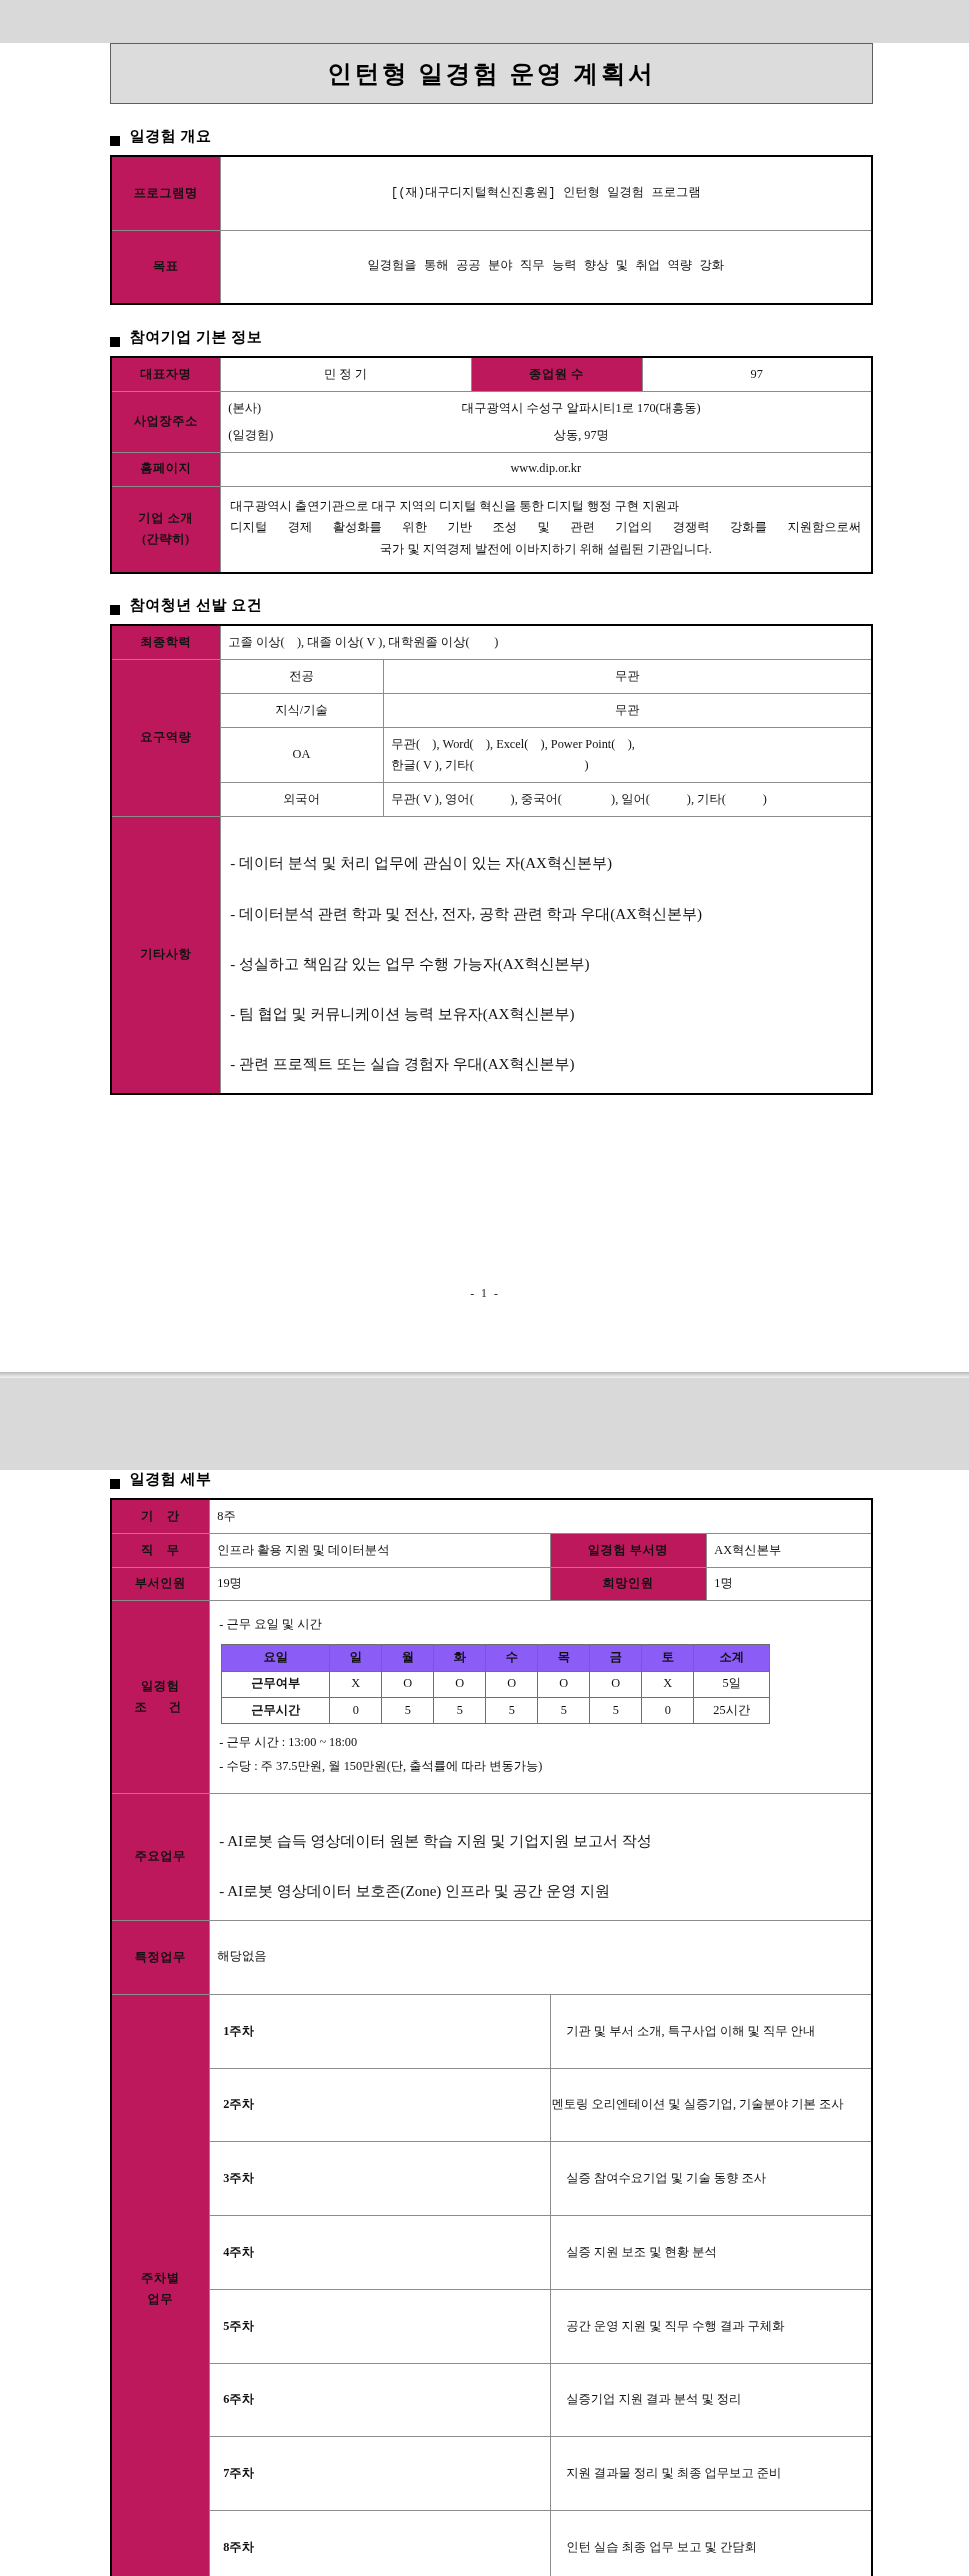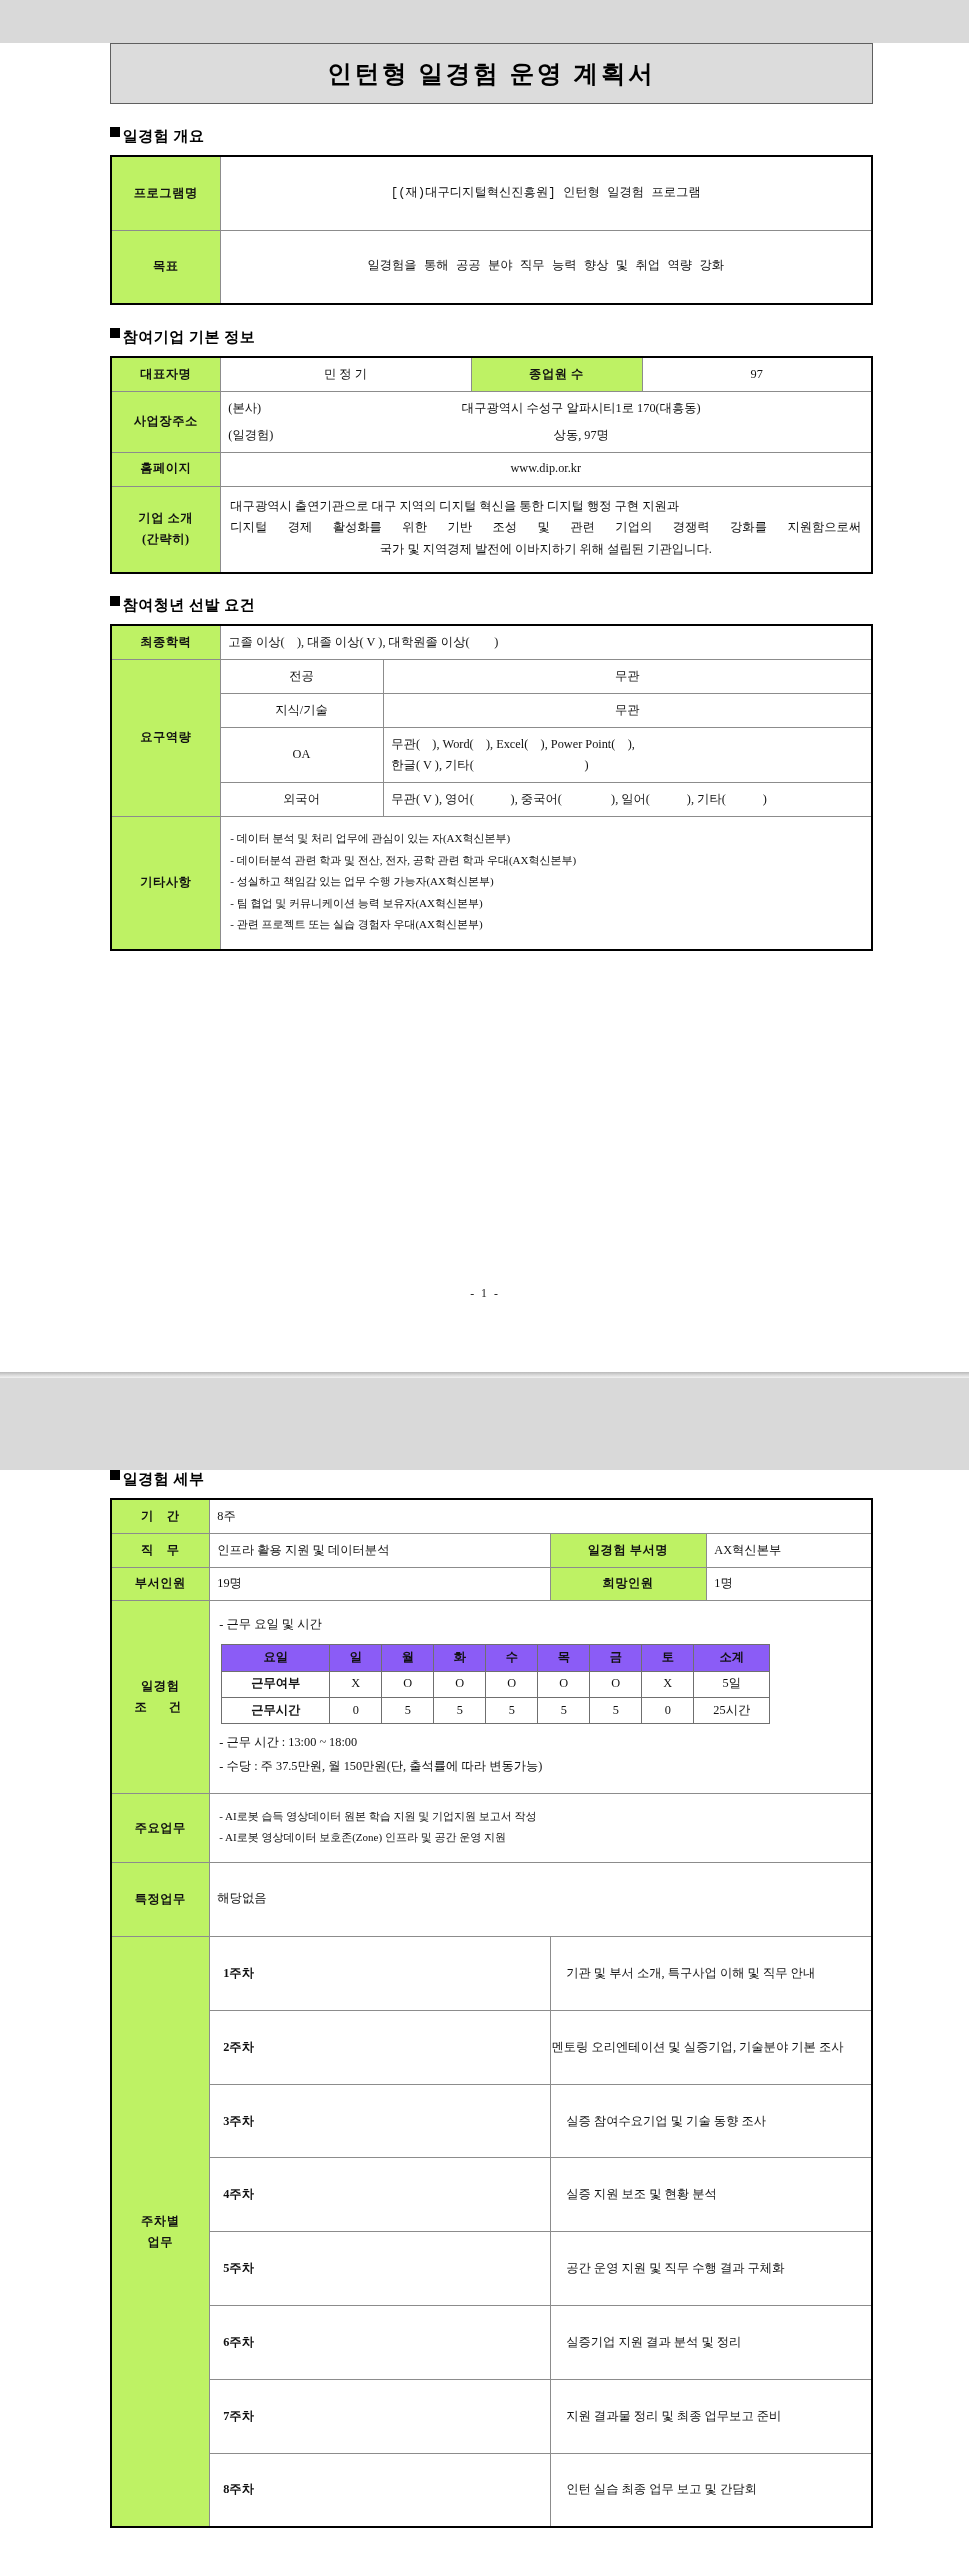--- a/index.html
+++ b/index.html
@@ -42,22 +42,22 @@
     color: #000;
   }
 
   
   .section-head {
     margin: 22.6px 0 8.8px 0;
     font-size: 15px;
     font-weight: bold;
     letter-spacing: 0.5px;
     display: flex;
-    align-items: flex-start;
-    gap: 3px;
+    align-items: flex-end;
+    gap: 10px;
   }
   .section-head .bullet {
     display: inline-block;
     width: 9.8px;
     height: 9.8px;
     background: #000;
   }
 
   
   table.doc {
@@ -71,21 +71,21 @@
   }
   table.doc td {
     border: 1px solid #8c8c8c;
     font-size: 12.3px;
     line-height: 1.72;
     padding: 5.9px 7.8px;
     vertical-align: middle;
     color: #111;
   }
   td.lbl {
-    background: #bef264;
+    background: #be185d;
     text-align: center;
     font-weight: bold;
     font-size: 12.6px;
     letter-spacing: 0.5px;
   }
   td.ctr { text-align: center; }
   td.lft { text-align: left; }
 
   .sp { letter-spacing: 4.9px; }
 
@@ -97,23 +97,24 @@
   .addr-label { width: 71px; flex: none; }
   .addr-value { flex: 1; text-align: center; }
 
   
   .bullets {
     margin: 0;
     padding: 0;
     list-style: none;
   }
   .bullets li {
-    font-size: 11px;
+    font-size: 15px;
     line-height: 1.95;
     white-space: nowrap;
+    margin-top: 21px;
   }
 
   
   table.sched {
     border-collapse: collapse;
     margin: 6.9px 0 6.9px 2px;
     width: 549px;
     table-layout: fixed;
   }
   table.sched td {

